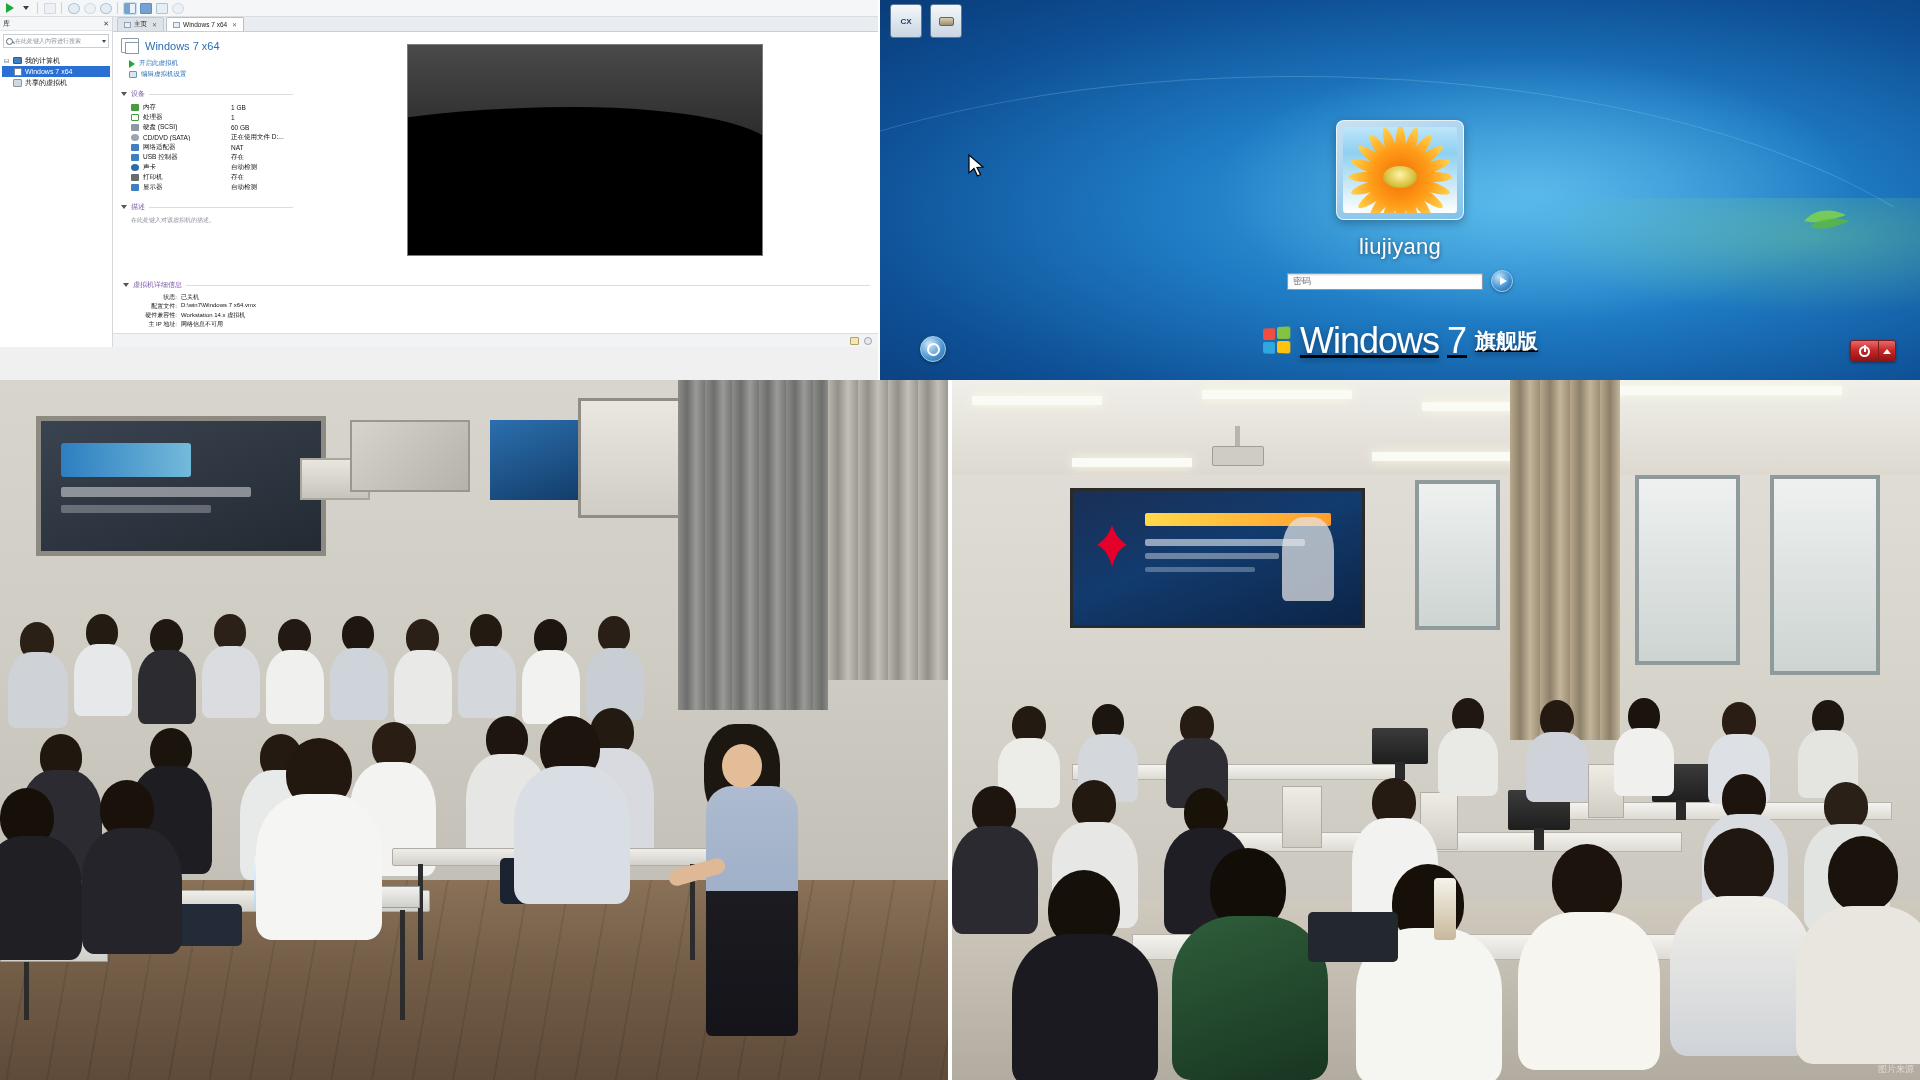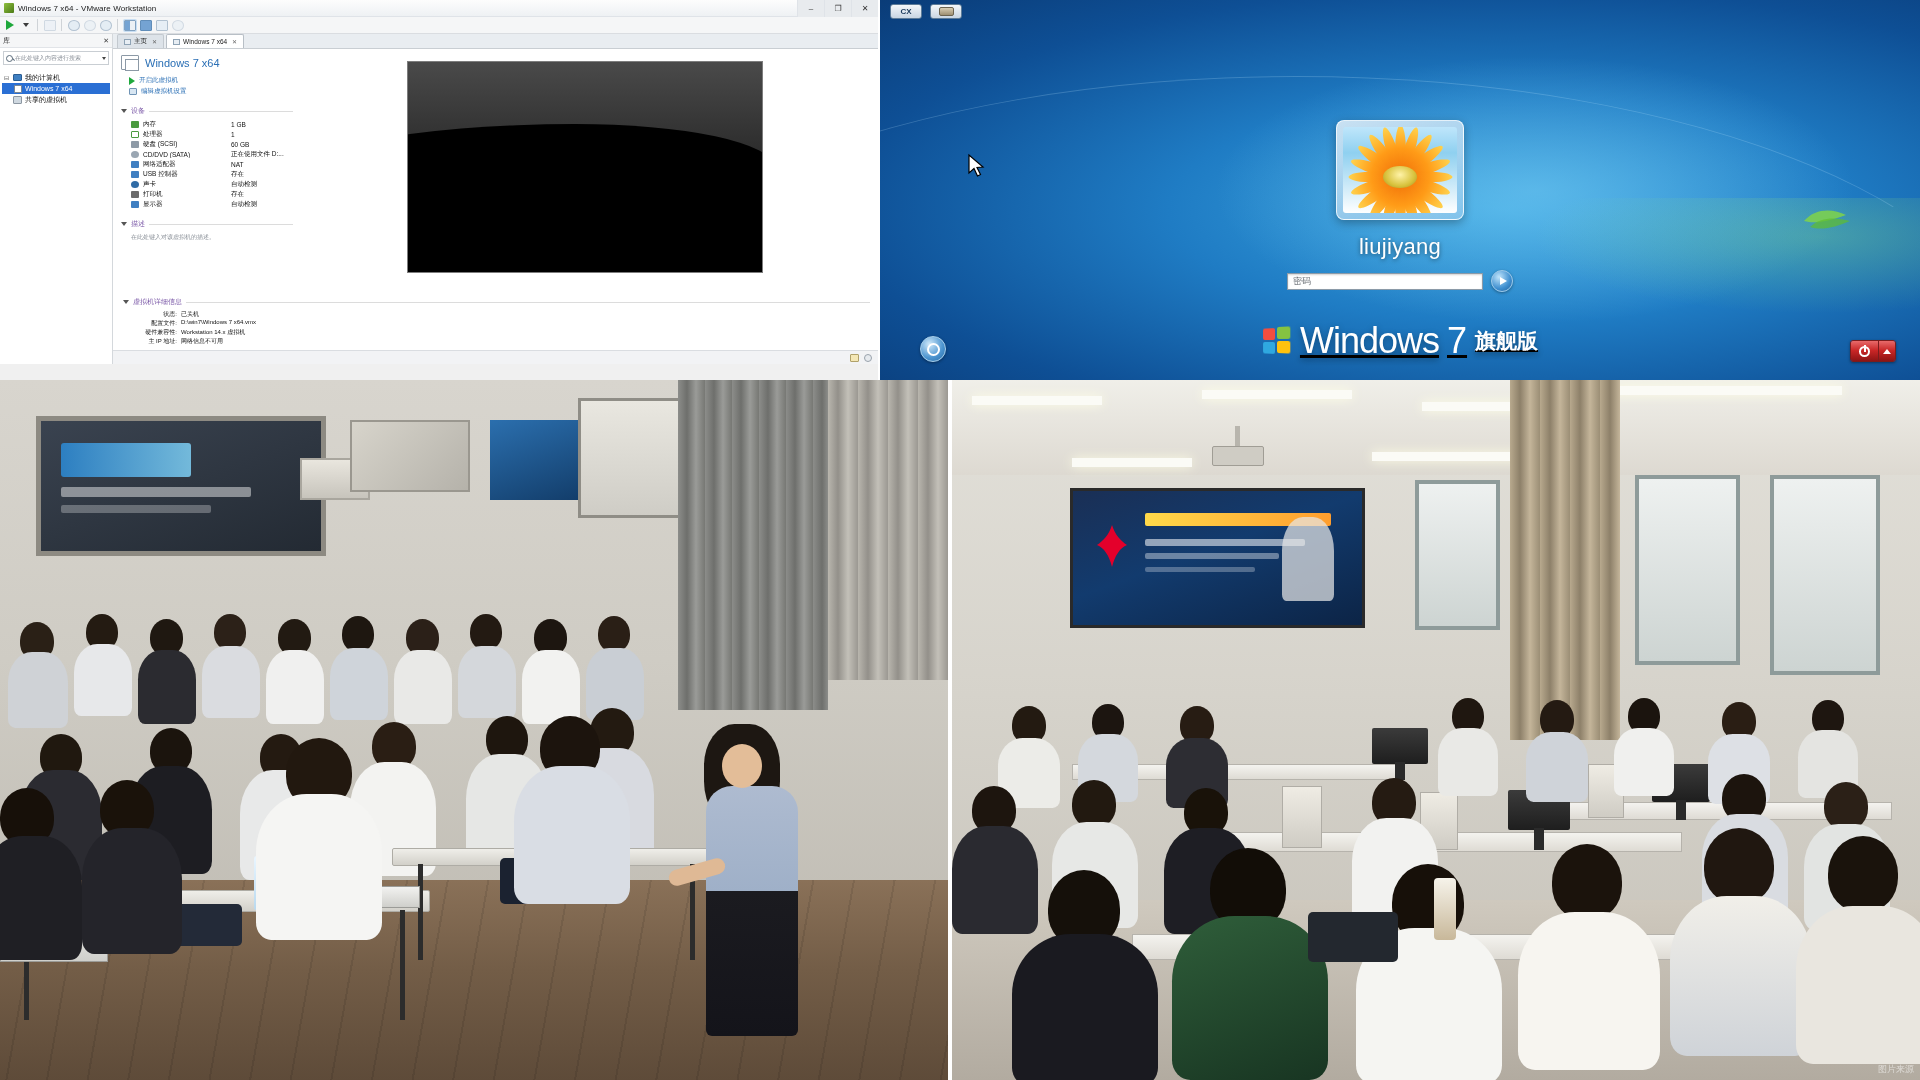--- a/index.html
+++ b/index.html
@@ -159,21 +159,21 @@
   }
   .w7-green {
     position:absolute; left: 58%; top: 52%; width: 46%; height: 34%;
     background: radial-gradient(ellipse at 70% 30%, rgba(150,230,120,.32), rgba(150,230,120,0) 60%);
     pointer-events:none;
   }
   .w7-leaf { position:absolute; right: 60px; top: 205px; width: 60px; height: 26px; pointer-events:none;}
 
   .w7-toolbar { position:absolute; left:10px; top:4px; display:flex; gap:8px; z-index: 6;}
   .w7-tbtn {
-    width: 32px; height: 15px; border-radius: 3px;
+    width: 32px; height: 34px; border-radius: 3px;
     background: linear-gradient(#f4f7fa,#c9d6e3);
     border: 1px solid #5d7c99; display:flex; align-items:center; justify-content:center;
     font-size: 8px; color:#1b3a5c; font-weight: bold;
   }
   .w7-kbd { width:15px;height:9px;background:linear-gradient(#d8cdb3,#9d8f72); border:1px solid #6b6350; border-radius:2px;}
 
   .w7-center { position:absolute; left:0; right:0; top:120px; display:flex; flex-direction:column; align-items:center; z-index: 5;}
   .w7-avatar {
     width: 128px; height: 100px; border-radius: 8px; padding: 6px;
     background: linear-gradient(160deg, rgba(255,255,255,.75), rgba(170,210,240,.55));
@@ -311,29 +311,20 @@
 
   .wm { position:absolute; right: 6px; bottom: 4px; font-size: 9px; color: rgba(255,255,255,.55); z-index: 20;}
 </style>
 </head>
 <body>
 
 <div class="page">
 
   <div class="vmware">
 
-    <div class="vm-titlebar">
-      <div class="vm-appicon"></div>
-      <div class="vm-title">Windows 7 x64 - VMware Workstation</div>
-      <div class="vm-winbtns">
-        <div class="vm-winbtn">–</div>
-        <div class="vm-winbtn">❐</div>
-        <div class="vm-winbtn close">✕</div>
-      </div>
-    </div>
 
 
     <div class="vm-toolbar">
       <div class="tb-item">
           <div class="tb-play"></div>
         </div>
       <div class="tb-item">
           <div class="tb-caret"></div>
         </div>
       <div class="tb-sep"></div>

